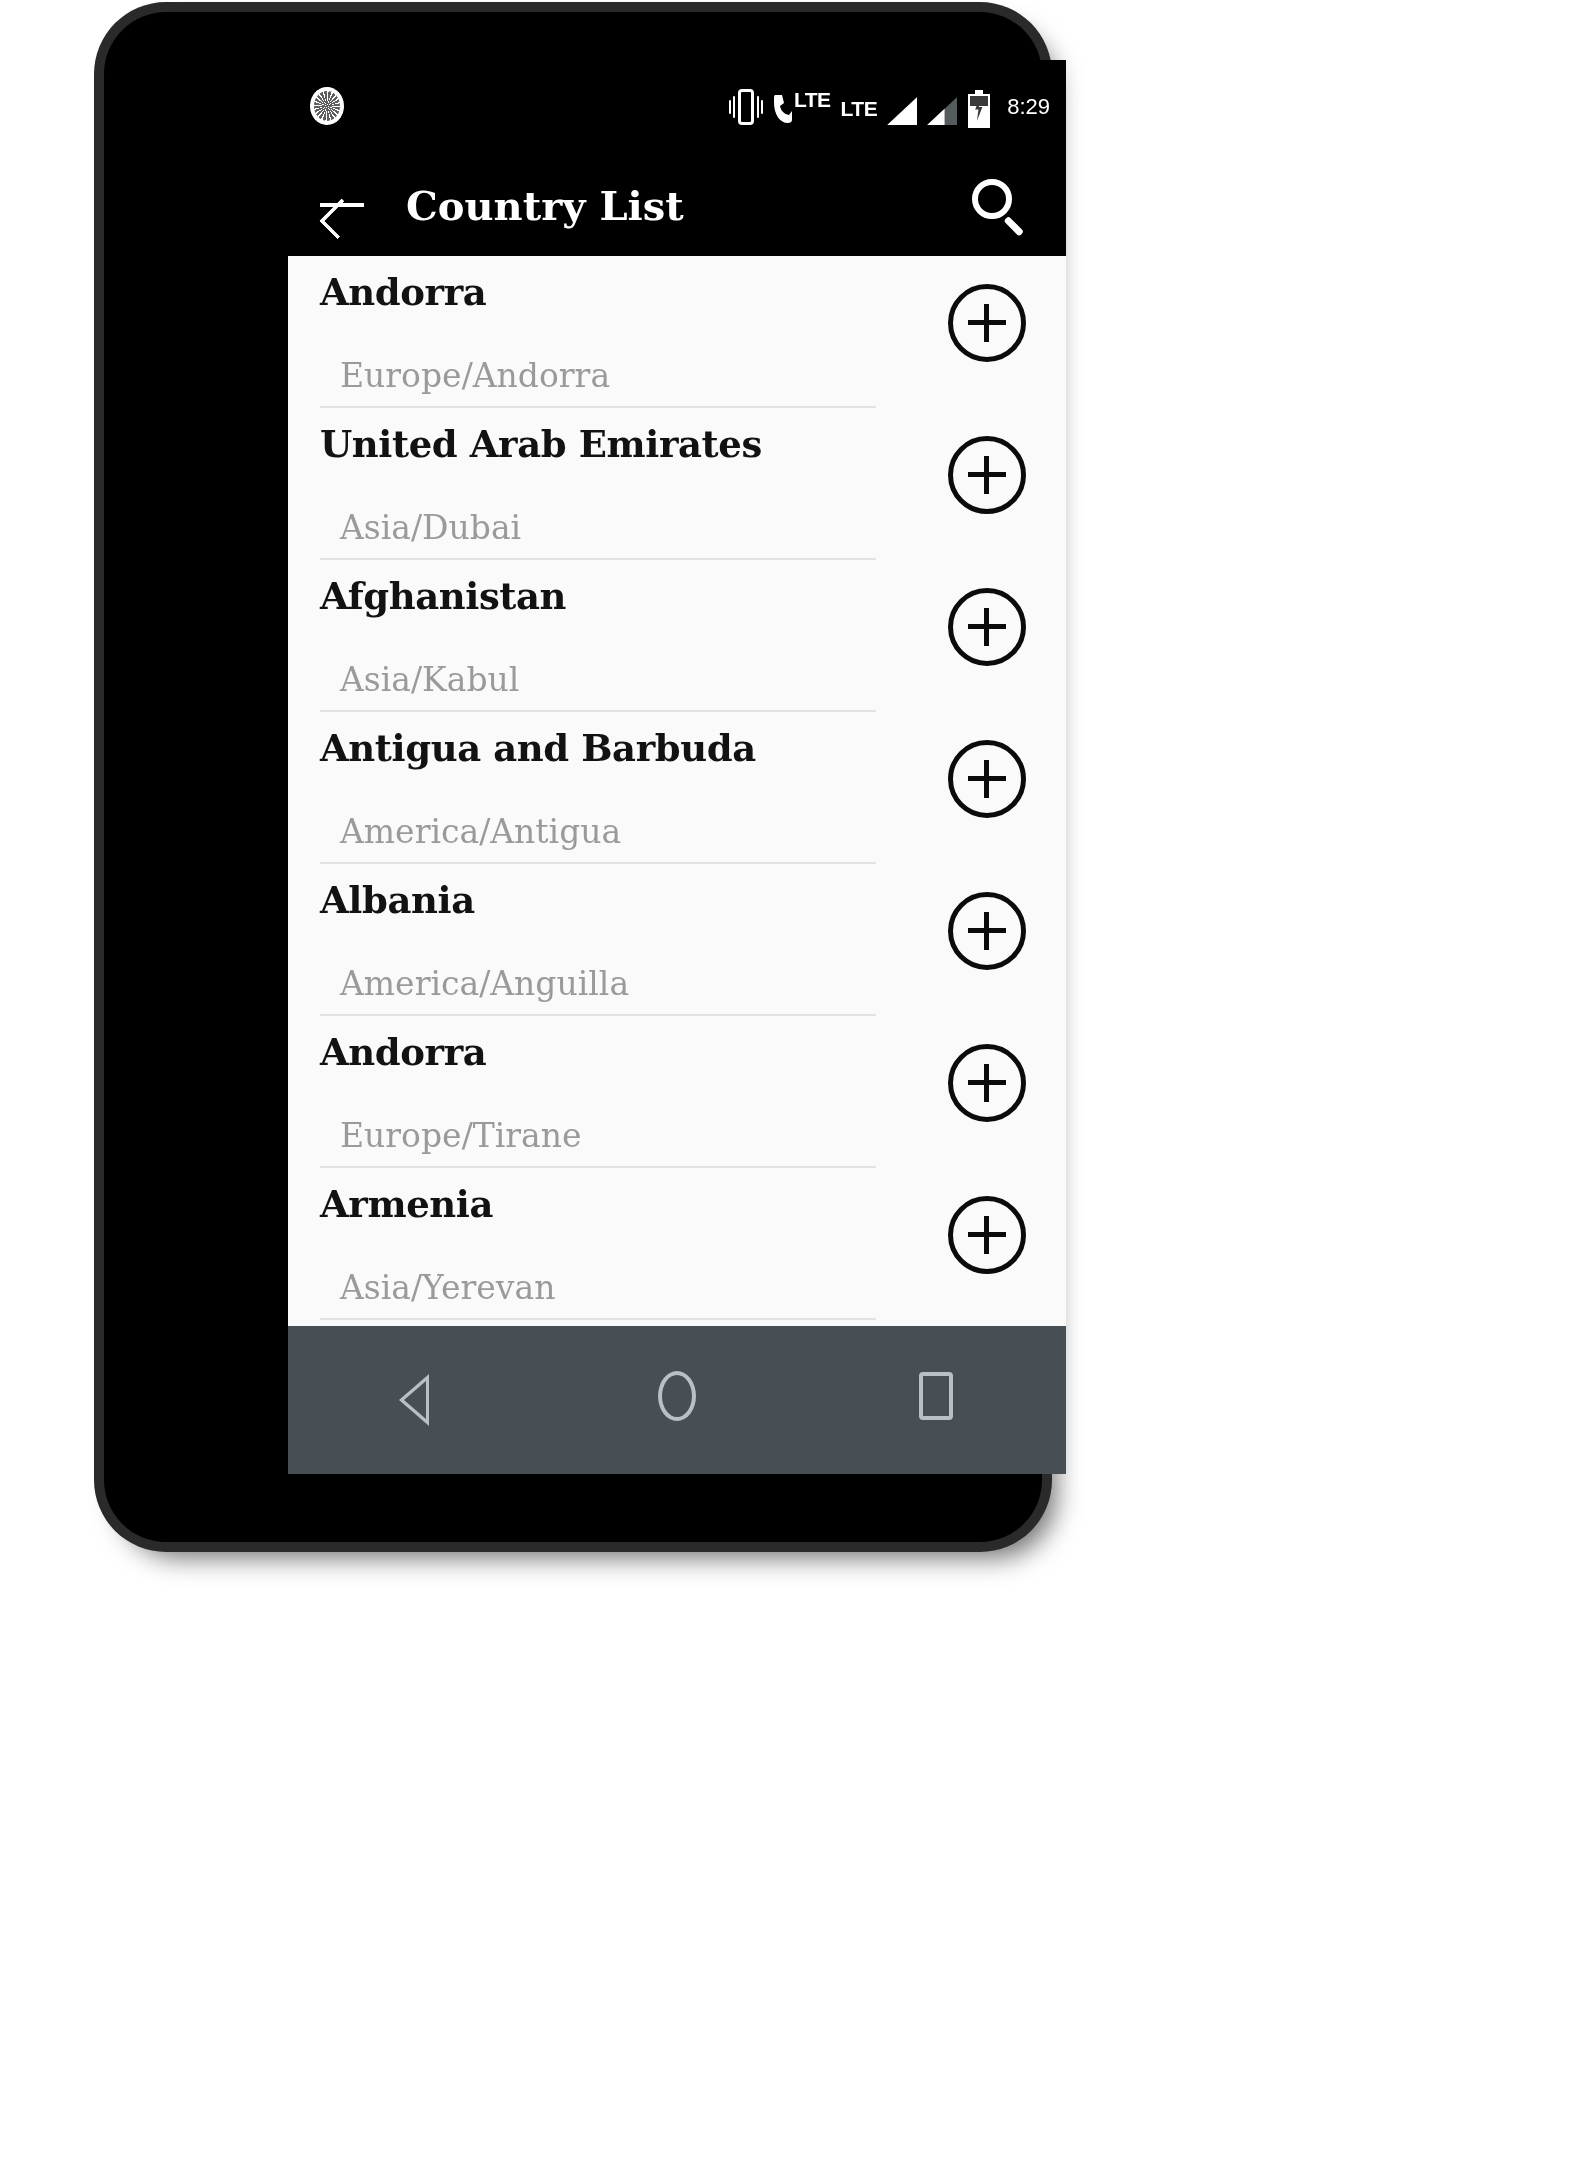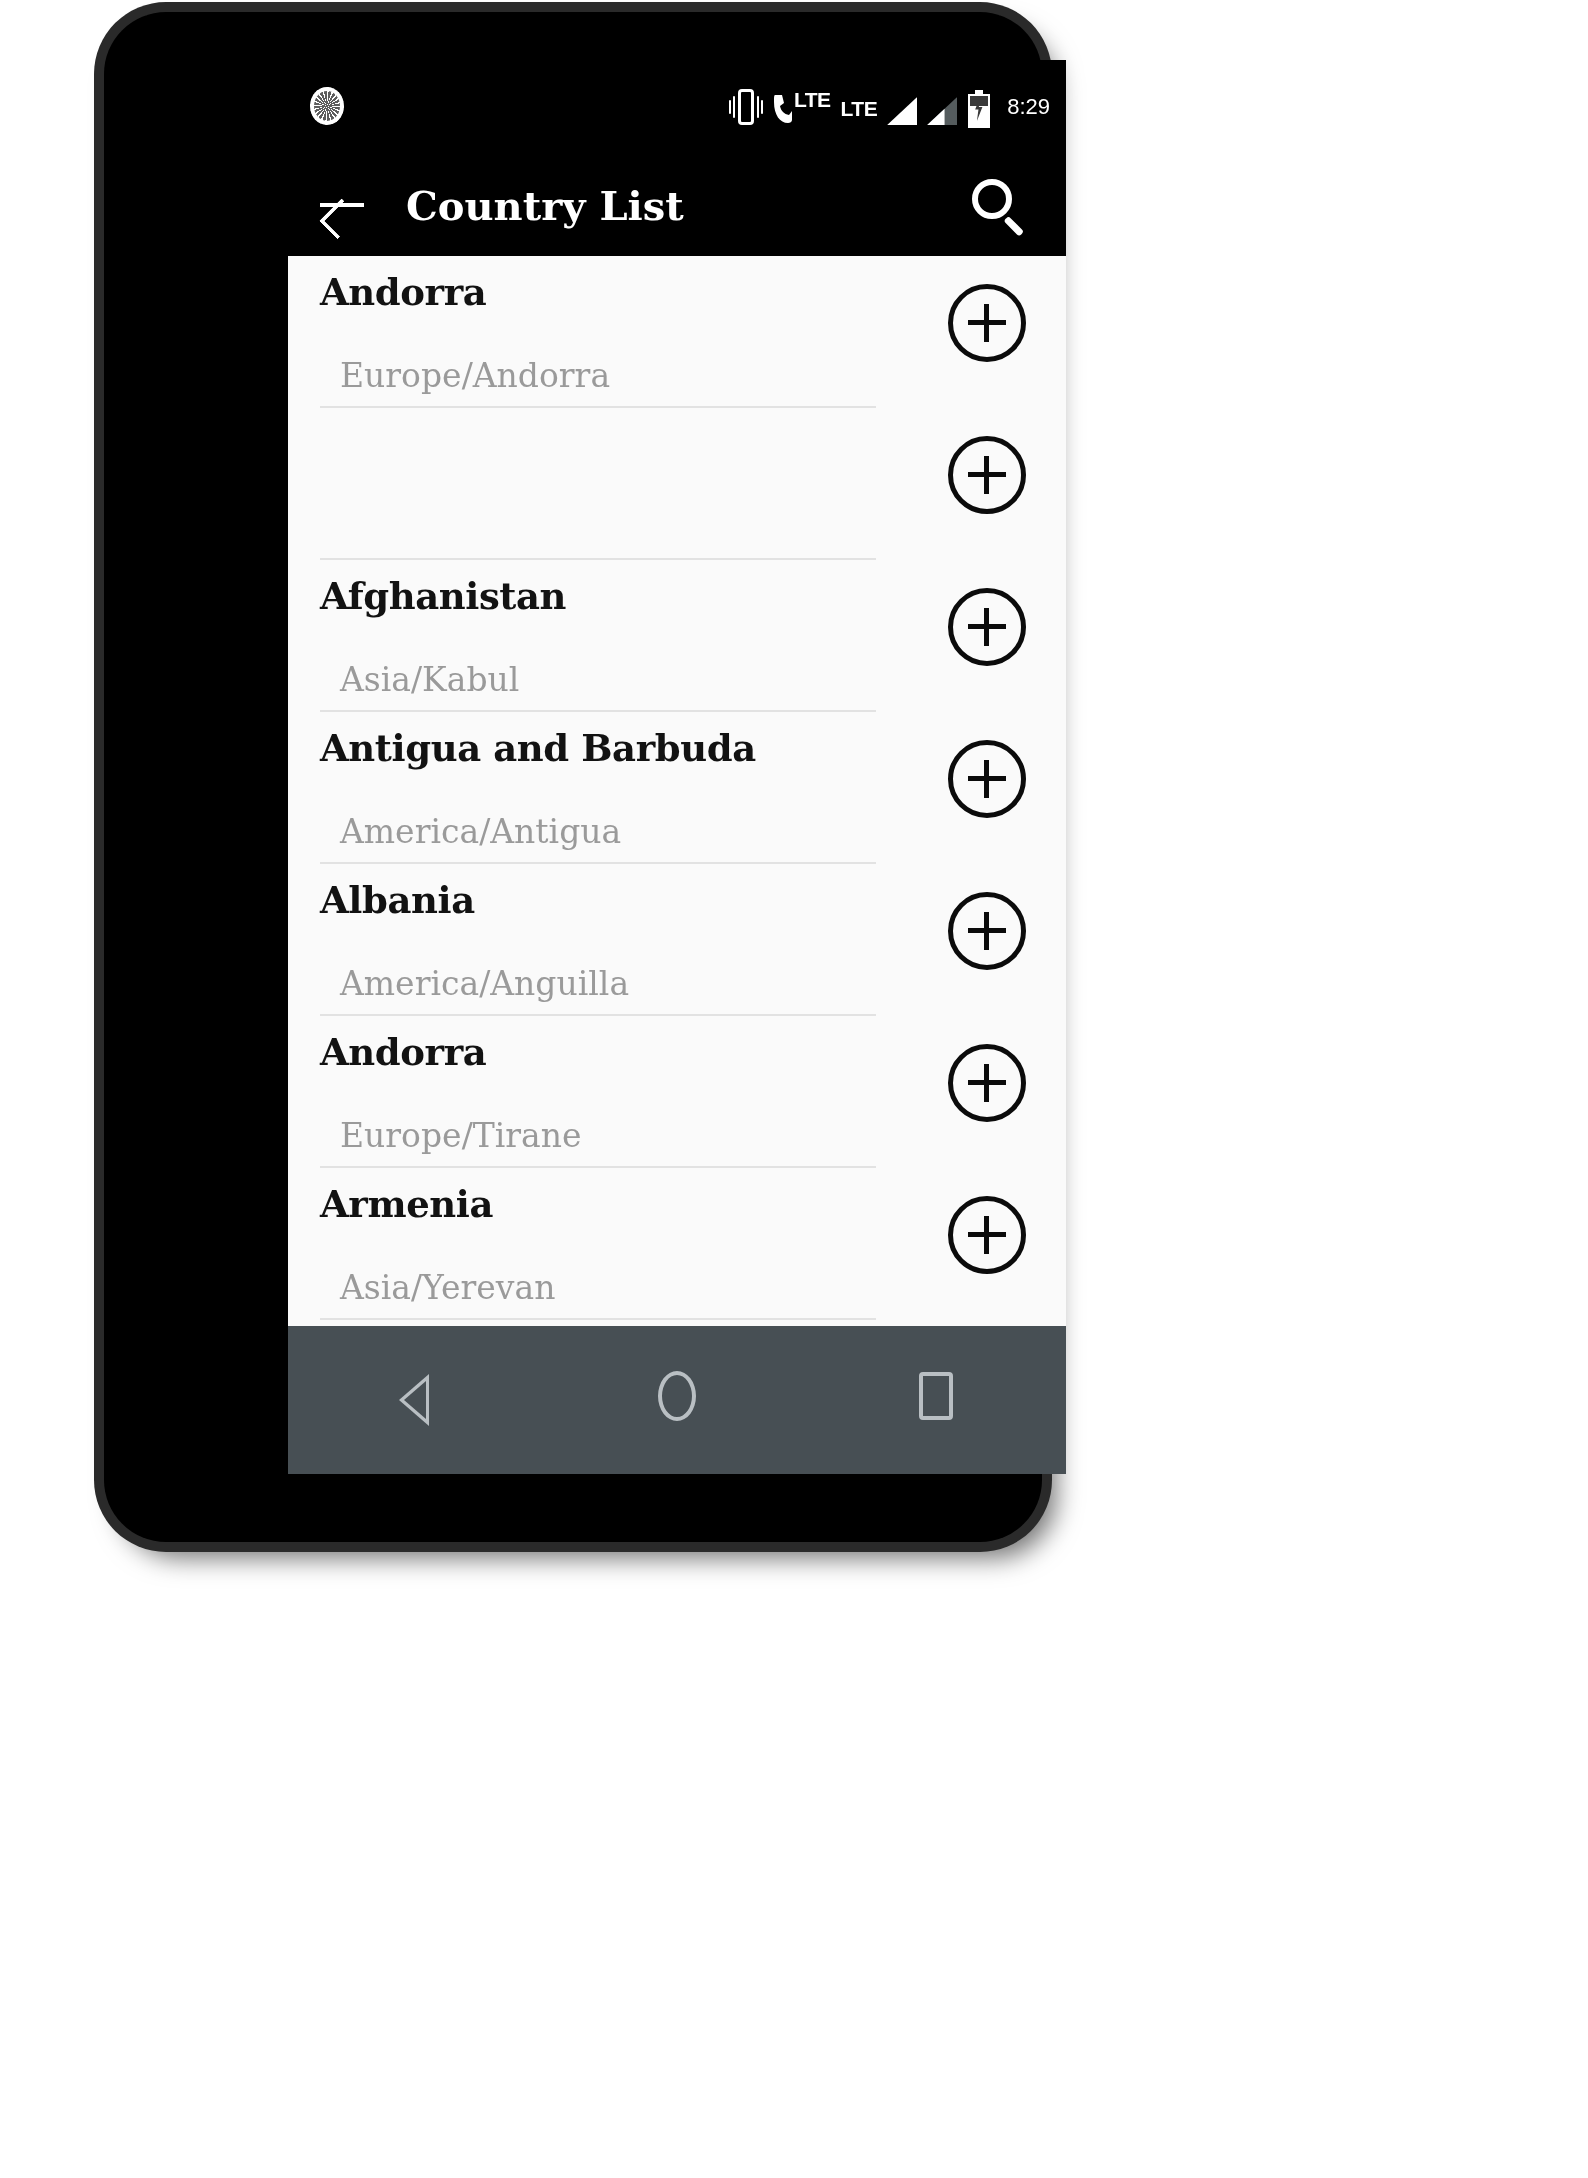--- a/index.html
+++ b/index.html
@@ -400,20 +400,24 @@
           <div class="timezone">Europe/Andorra</div>
         </div>
         <div class="add-button">
             <span class="h"></span>
             <span class="v"></span>
           </div>
         <div class="row-divider"></div>
       </div>
 
       <div class="list-row">
+        <div class="row-texts">
+          <div class="country-name">United Arab Emirates</div>
+          <div class="timezone">Asia/Dubai</div>
+        </div>
         <div class="add-button">
             <span class="h"></span>
             <span class="v"></span>
           </div>
         <div class="row-divider"></div>
       </div>
 
       <div class="list-row">
         <div class="row-texts">
           <div class="country-name">Afghanistan</div>

